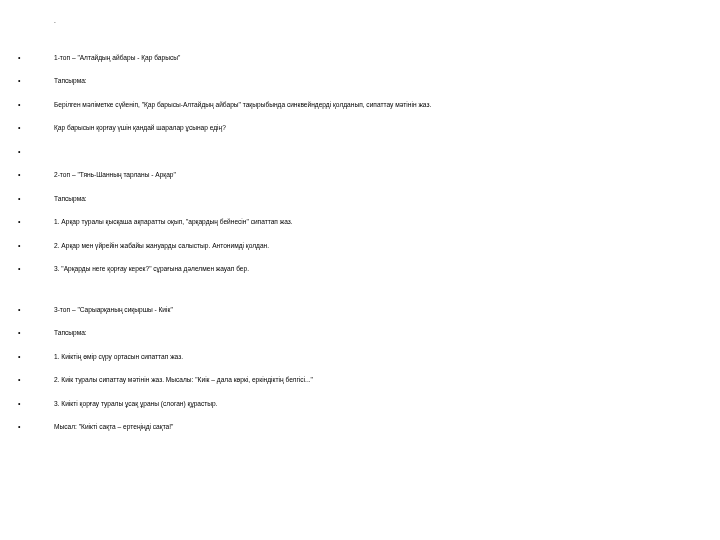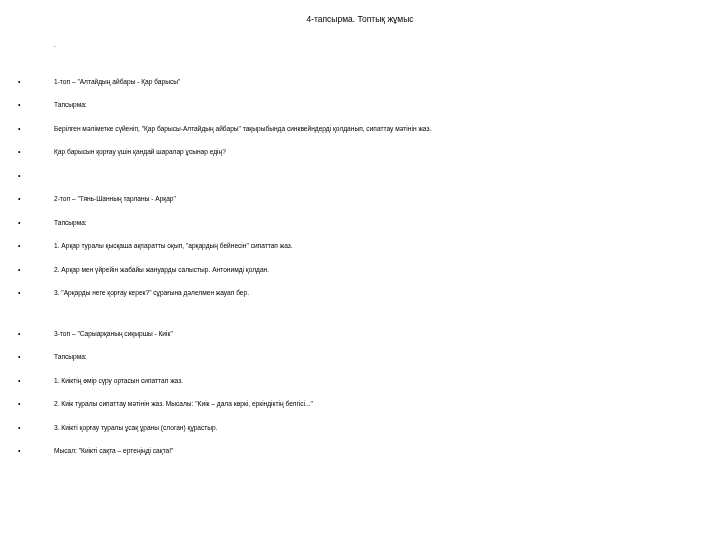--- a/index.html
+++ b/index.html
@@ -59,21 +59,20 @@
   }
   .gap-large {
     height: 17px;
   }
 </style>
 </head>
 <body>
 
 <div class="page">
 
-  <div class="title">4-тапсырма. Топтық жұмыс</div>
 
   <div class="content">
 
     <div class="bullet-row">
       <span class="bullet-mark"></span>
       <span class="bullet-text">.</span>
     </div>
 
     <div class="spacer-row"></div>
 

